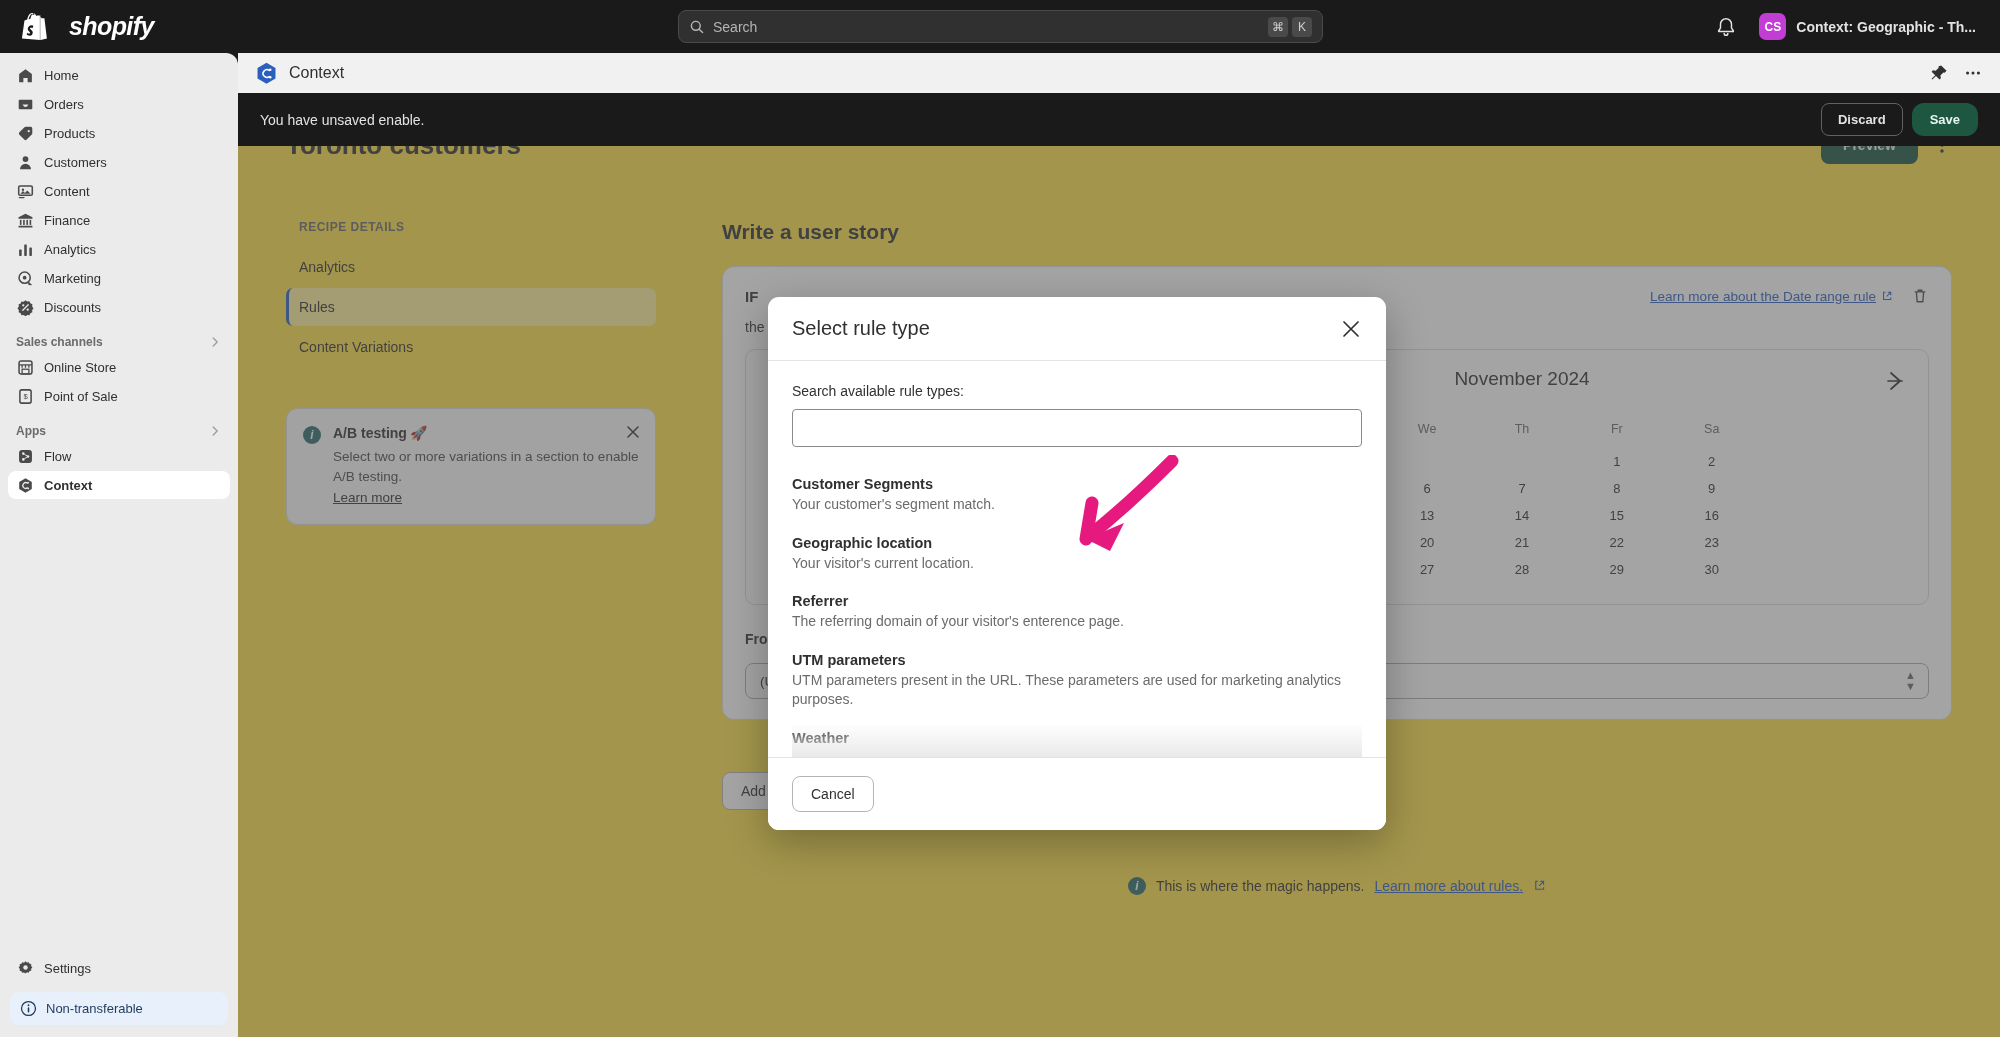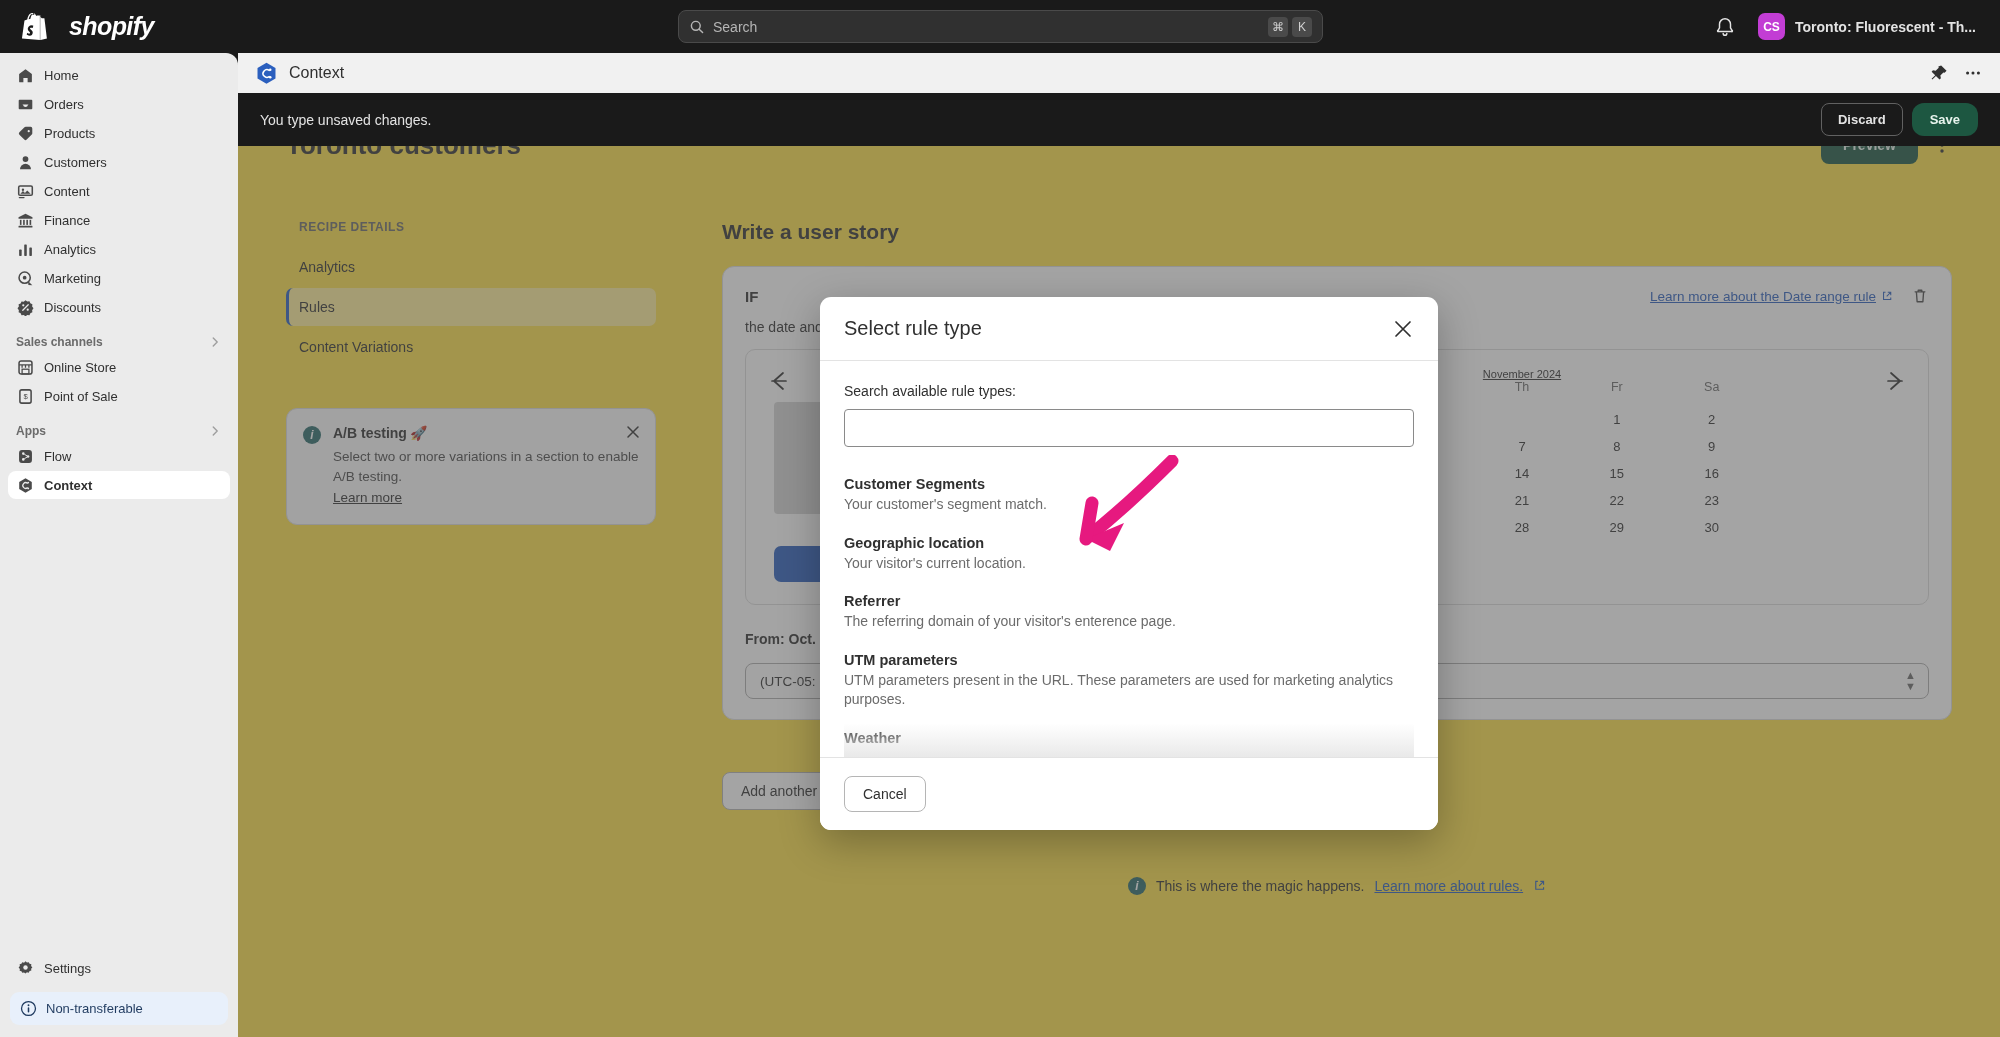--- a/index.html
+++ b/index.html
@@ -165,21 +165,21 @@
   .learnlink { font-size: 13.5px; color: #2b5fbe; text-decoration: underline; display: flex; align-items: center; gap: 5px; }
   .trash-ico { width: 18px; height: 18px; cursor: pointer; }
   .rule-sub { font-size: 14px; color: #303030; margin-top: 14px; }
 
   .datepanel {
     margin-top: 14px; border: 1px solid #dcdcdc; border-radius: 10px;
     padding: 18px 20px; display: flex; min-height: 256px; position: relative;
   }
   .cal-arrow { width: 26px; height: 26px; cursor: pointer; flex: 0 0 auto; }
   .cal { flex: 1; padding: 0 18px; }
-  .cal-month { text-align: center; font-size: 11px; color: #303030; margin-bottom: 0; text-decoration: underline; }
+  .cal-month { text-align: center; font-size: 19px; color: #303030; margin-bottom: 32px; }
   .cal-grid { display: grid; grid-template-columns: repeat(7, 1fr); row-gap: 12px; }
   .cal-dow { text-align: center; font-size: 12.5px; color: #6b6b6b; padding-bottom: 6px; }
   .cal-day { text-align: center; font-size: 13px; color: #303030; cursor: pointer; }
   .cal-blank { }
   .fakeblock {
     position: absolute; left: 28px; top: 52px; width: 112px; height: 112px;
     background: #d6d6d6; border-radius: 4px;
   }
   .fakebtn {
     position: absolute; left: 28px; top: 196px; width: 112px; height: 36px;
@@ -202,21 +202,21 @@
     justify-content: center; font-size: 14px; color: #303030;
   }
   .magicline a { color: #2b5fbe; text-decoration: underline; }
 
   
   .dim {
     position: absolute; left: 0; top: 93px; width: 1762px; height: 891px;
     background: rgba(80,80,80,.52); z-index: 30;
   }
   .modal {
-    position: absolute; left: 820px; top: 297px; width: 618px;
+    position: absolute; left: 768px; top: 297px; width: 618px;
     background: #fff; border-radius: 11px; z-index: 60;
     box-shadow: 0 12px 40px rgba(0,0,0,.28); overflow: hidden;
   }
   .modal-head {
     display: flex; align-items: center; padding: 20px 24px;
     border-bottom: 1px solid #e3e3e3;
   }
   .modal-title { font-size: 20px; font-weight: 500; color: #303030; }
   .modal-x { margin-left: auto; width: 22px; height: 22px; cursor: pointer; }
   .modal-body { padding: 22px 24px 0 24px; }
@@ -272,21 +272,21 @@
       </span>
     </div>
 
     <div class="top-right">
       <svg class="bell" viewBox="0 0 24 24">
         <path d="M12 3a6 6 0 0 0-6 6v4l-1.6 2.6A.6.6 0 0 0 4.9 17h14.2a.6.6 0 0 0 .5-1.4L18 13V9a6 6 0 0 0-6-6z" fill="none" stroke="#e3e3e3" stroke-width="1.6" stroke-linejoin="round"></path>
         <path d="M10 19a2 2 0 0 0 4 0" fill="none" stroke="#e3e3e3" stroke-width="1.6" stroke-linecap="round"></path>
       </svg>
       <div class="storepill">
         <div class="avatar">CS</div>
-        <span class="storename">Toronto: Fluorescent - Th...</span>
+        <span class="storename">Context: Geographic - Th...</span>
       </div>
     </div>
   </div>
 
   <div class="sidebar">
 
     <div class="nav-item">
       <span class="nav-ico">
         <svg viewBox="0 0 20 20">
             <path d="M10 2.5 2.5 8.2V17a1 1 0 0 0 1 1h4v-5h5v5h4a1 1 0 0 0 1-1V8.2z"></path>
@@ -480,21 +480,21 @@
         </svg>
         <svg class="dots-ico" viewBox="0 0 20 20">
           <circle cx="4" cy="10" r="1.7" fill="#303030"></circle>
             <circle cx="10" cy="10" r="1.7" fill="#303030"></circle>
             <circle cx="16" cy="10" r="1.7" fill="#303030"></circle>
         </svg>
       </div>
     </div>
 
     <div class="savebar">
-      <span class="savebar-msg">You type unsaved changes.</span>
+      <span class="savebar-msg">You have unsaved enable.</span>
       <div class="savebar-btns">
         <button class="btn-discard">Discard</button>
         <button class="btn-save">Save</button>
       </div>
     </div>
 
     <div class="pagebody">
       <div class="page-scroll">
 
         <div class="page-title-row">

